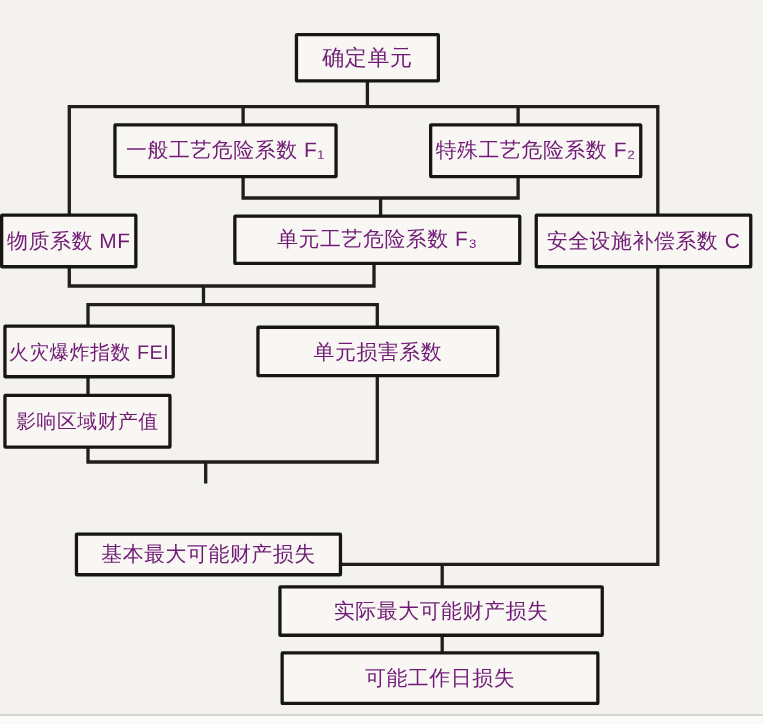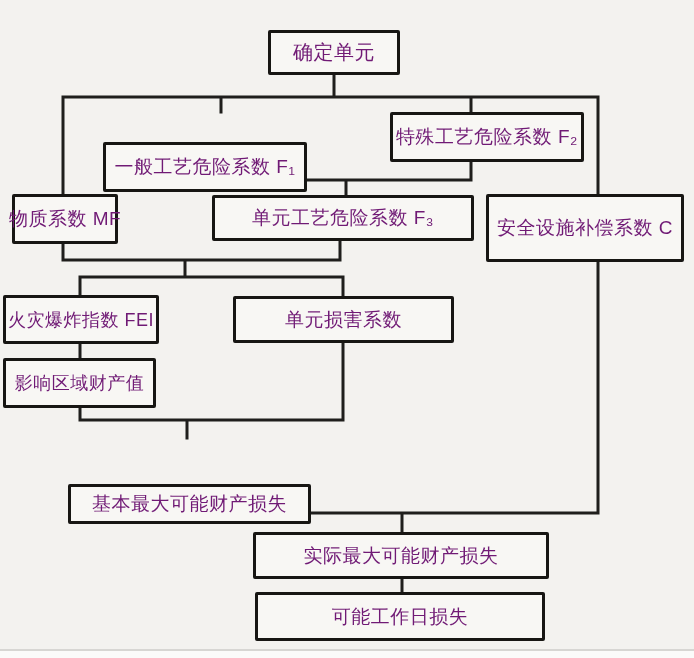--- a/index.html
+++ b/index.html
@@ -38,25 +38,25 @@
     font-size:20px;
     font-weight:500;
     letter-spacing:0.5px;
     white-space:nowrap;
     text-align:center;
   }
   .node.small{ font-size:19px; }
   .node.tiny{ font-size:18px; }
   
   #n-determine { left:268px; top:30px;  width:132px; height:45px; }
-  #n-f1        { left:103px; top:112px; width:204px; height:50px;margin-top:30px; }
+  #n-f1        { left:103px; top:112px; width:204px; height:50px; }
   #n-f2        { left:390px; top:112px; width:194px; height:50px; }
-  #n-mf        { left:12px;   top:194px; width:106px; height:50px; }
+  #n-mf        { left:0;   top:194px; width:125px; height:50px; }
   #n-f3        { left:212px; top:195px; width:262px; height:46px; }
-  #n-c         { left:486px; top:194px; width:198px; height:68px; }
+  #n-c         { left:486px; top:194px; width:198px; height:50px; }
   #n-fei       { left:3px;   top:295px; width:156px; height:49px; }
   #n-damage    { left:233px; top:296px; width:221px; height:47px; }
   #n-affected  { left:3px;   top:358px; width:153px; height:50px;font-family:Liberation Serif, serif; }
   #n-base      { left:68px;  top:448px; width:243px; height:40px;margin-top:36px; }
   #n-actual    { left:253px; top:532px; width:296px; height:47px; }
   #n-workday   { left:255px; top:592px; width:290px; height:49px; }
   .scan-line{
     position:absolute;
     left:0; top:649px;
     width:694px; height:2px;

